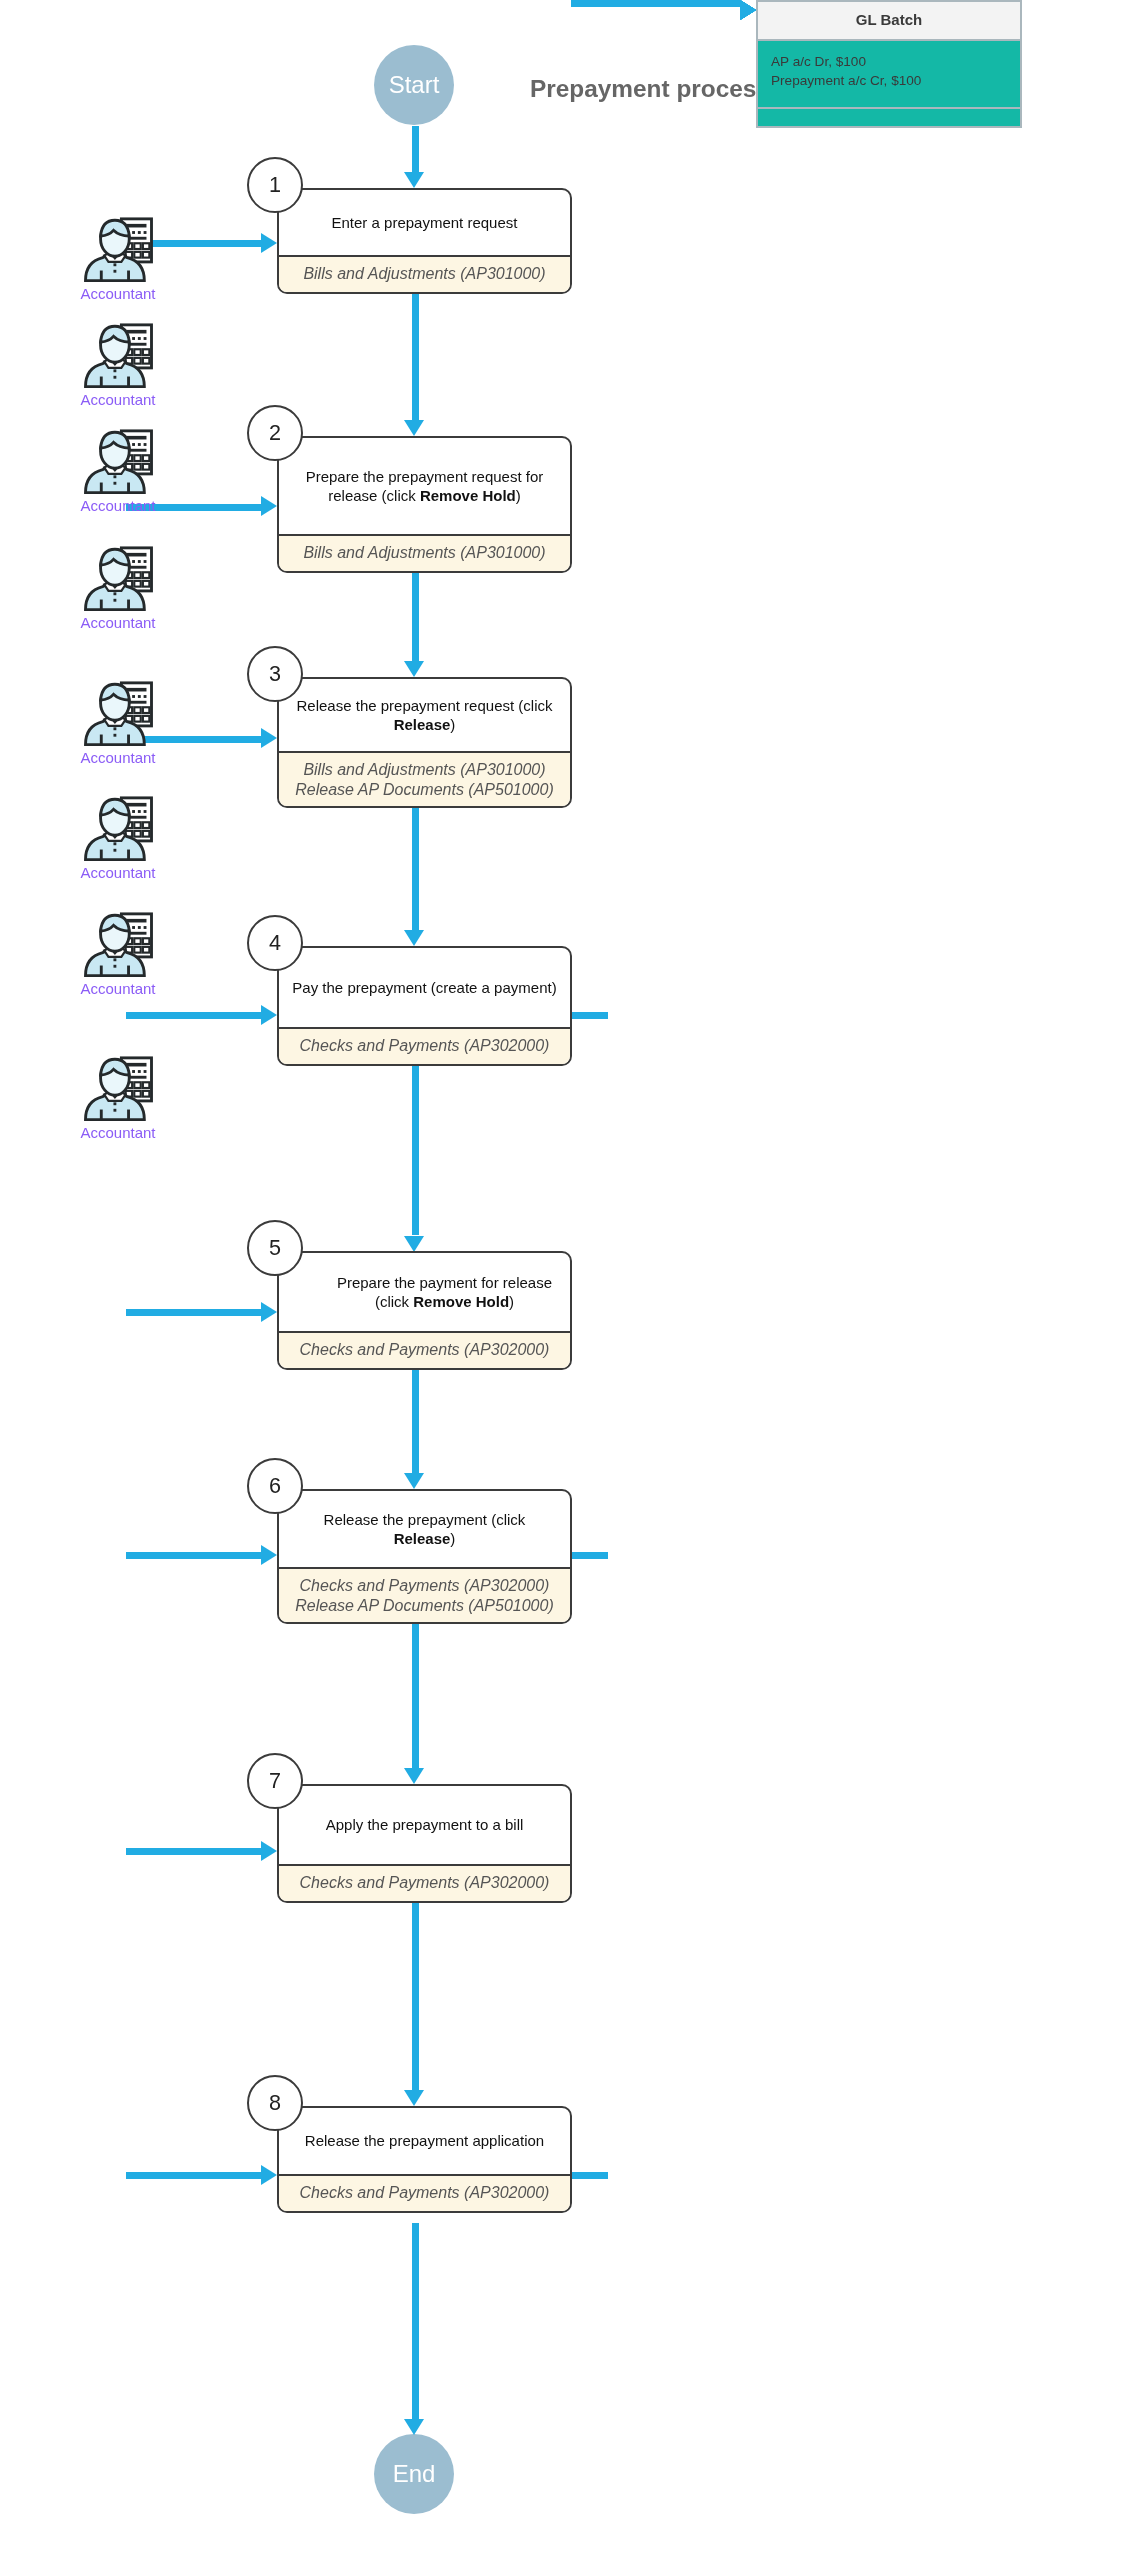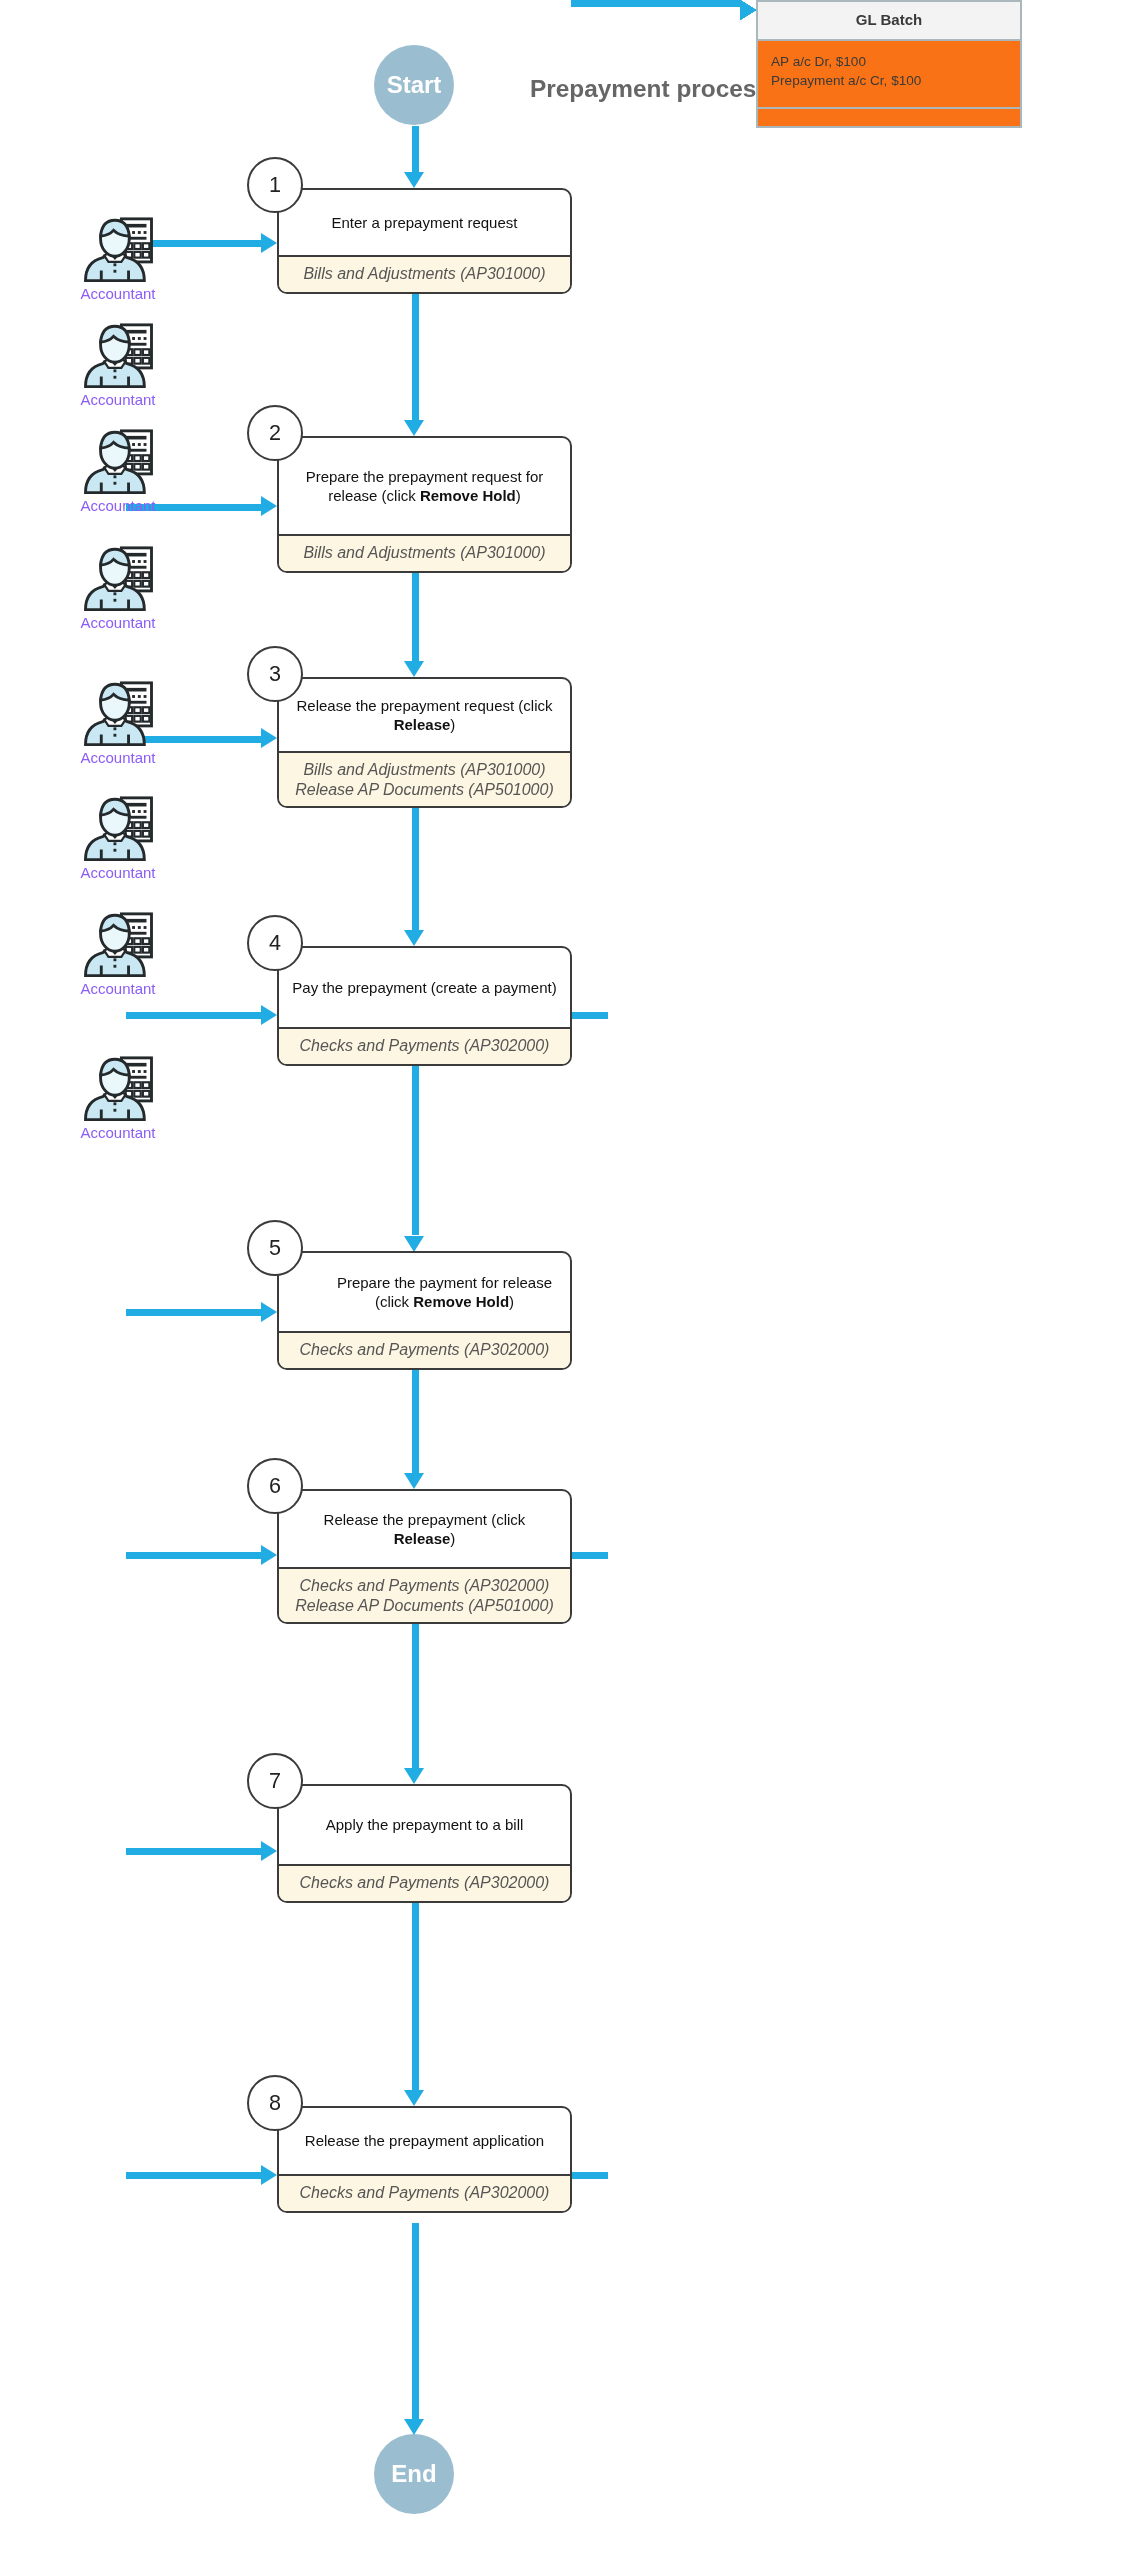--- a/index.html
+++ b/index.html
@@ -29,21 +29,21 @@
 
   
   .terminator {
     position: absolute;
     width: 80px;
     height: 80px;
     border-radius: 50%;
     background: #9bbdd0;
     color: #ffffff;
     font-size: 24px;
-    font-weight: bold;
+    font-weight: normal;
     display: flex;
     align-items: center;
     justify-content: center;
   }
 
   
   .ln { position: absolute; background: #21ace3; }
   .vline { width: 6.5px; }
   .hline { height: 6.5px; }
   .arrow-down {
@@ -106,21 +106,21 @@
     color: #222222;
     z-index: 4;
   }
   .step b { font-weight: bold; }
 
   
   .card {
     position: absolute;
     width: 266px;
     border: 2.2px solid #aab7bd;
-    background: #f97316;
+    background: #14b8a6;
   }
   .card-head {
     background: #f3f3f3;
     border-bottom: 2.2px solid #aab7bd;
     text-align: center;
     font-weight: bold;
     font-size: 15px;
     color: #3a3a3a;
     padding: 9.3px 7.2px;
     line-height: 1.2;

